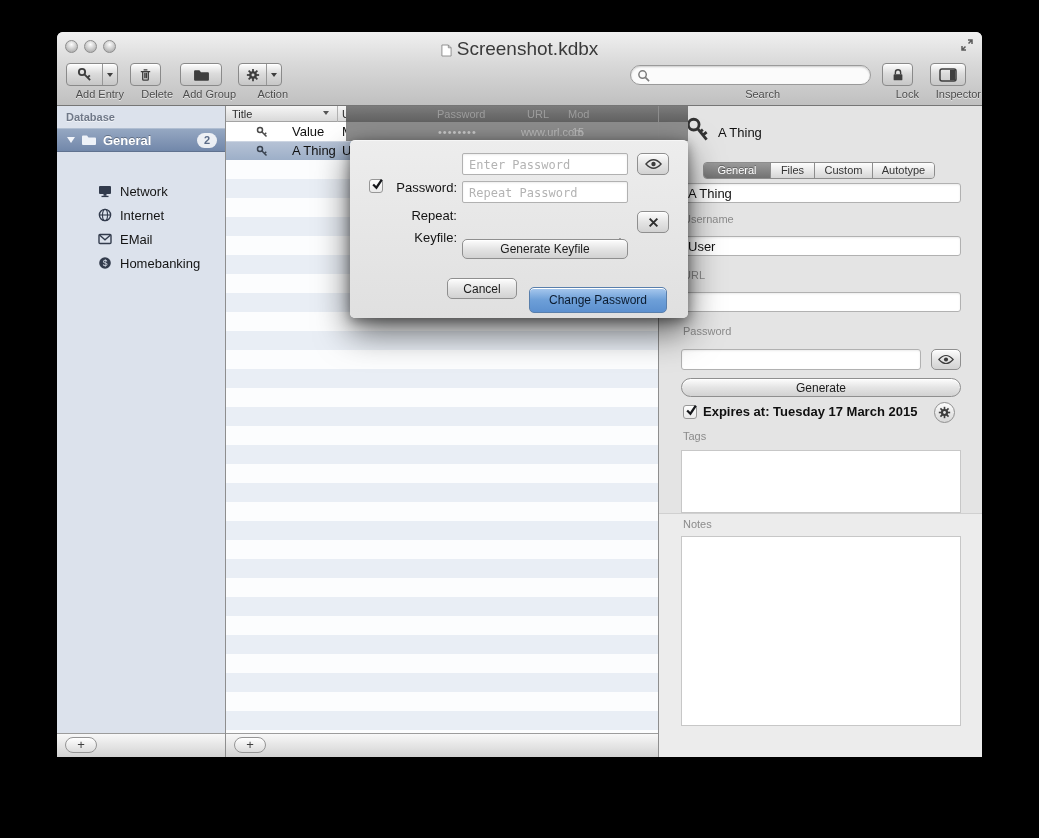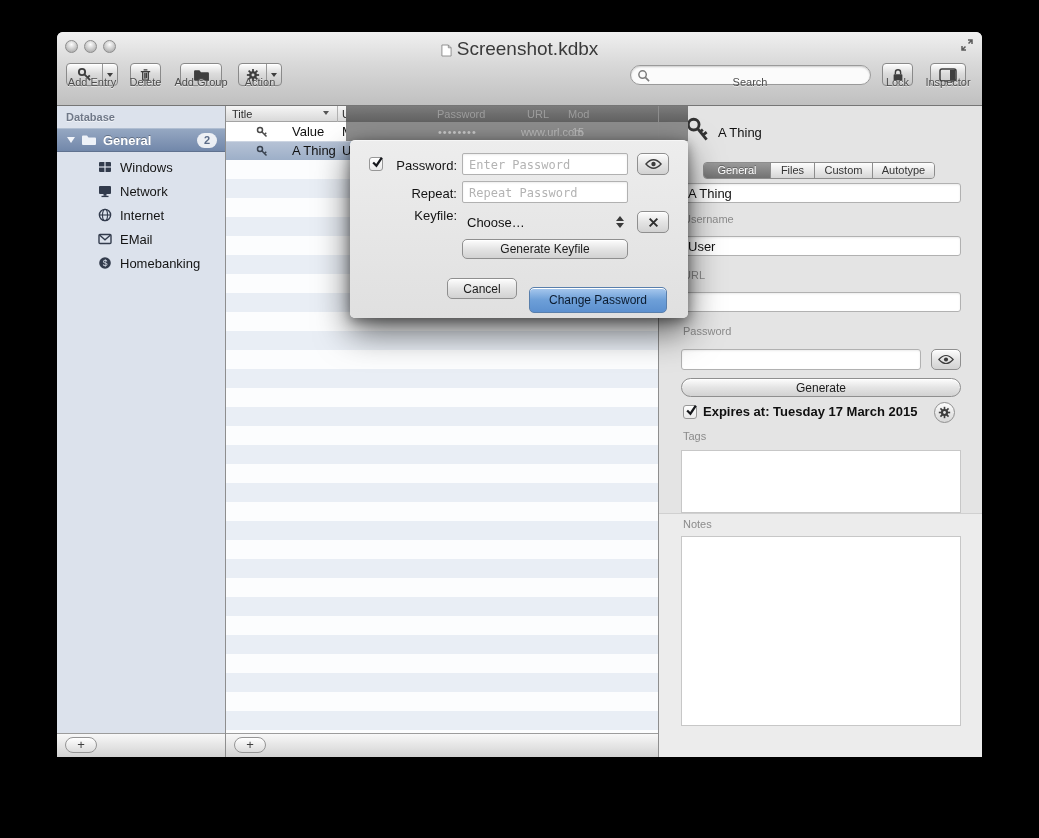--- a/index.html
+++ b/index.html
@@ -21,21 +21,21 @@
                font-size:19px; color:#3a3a3a; }
   .win-title svg { vertical-align:-2px; margin-right:5px; }
   .fs-icon { left:960px; top:38px; }
 
   
   .tbtn { top:63px; height:23px; border:1px solid #8a8a8a; border-radius:4px;
           background:linear-gradient(#fefefe,#dcdcdc 45%,#c7c7c7);
           box-shadow:inset 0 1px 0 rgba(255,255,255,.85); display:flex; align-items:center; }
   .seg { display:flex; align-items:center; justify-content:center; height:100%; }
   .seg + .seg { border-left:1px solid #979797; }
-  .tlabel { top:76px; height:13px; font-size:11px; color:#4d4d4d; text-align:center;
+  .tlabel { top:88px; height:13px; font-size:11px; color:#4d4d4d; text-align:right;
             text-shadow:0 1px 0 rgba(255,255,255,.6); }
   .dd-arrow { width:0; height:0; border-left:3.5px solid transparent;
               border-right:3.5px solid transparent; border-top:4.5px solid #3e3e3e; }
   .search-field { left:630px; top:65px; width:241px; height:20px; border-radius:10px;
                   background:#fbfbfb; border:1px solid #9a9a9a;
                   box-shadow:inset 0 1px 2px rgba(0,0,0,.2); display:flex; align-items:center;
                   padding:0 6px; }
   .search-field input { border:none; outline:none; background:transparent; flex:1;
                         font-size:12px; font-family:inherit; margin-left:4px; }
 
@@ -118,21 +118,21 @@
               border:1px solid #909090; background:linear-gradient(#fdfdfd,#d7d7d7);
               display:flex; align-items:center; justify-content:center; }
   .bigbox { position:absolute; background:#fff; border:1px solid #c7c7c7; resize:none;
             outline:none; font-family:inherit; font-size:13px; padding:4px; }
 
   
   .sheet { left:350px; top:140px; width:338px; height:178px; z-index:50;
            background:linear-gradient(#ededed,#e0e0e0); border-radius:5px;
            box-shadow:0 14px 34px rgba(0,0,0,.6), 0 3px 12px rgba(0,0,0,.4);
            border-top:1px solid #f6f6f6; }
-  .sheet .abs { position:absolute; }
+  .sheet .abs { position:absolute;margin-top:22px; }
   .sheet-label { left:20px; width:87px; text-align:right; font-size:13px; color:#141414; }
   .mono-ph::placeholder { color:#b3b3b3; font-family:"DejaVu Sans Mono", monospace; font-size:12px; }
   .stepper { display:flex; flex-direction:column; gap:2px; }
   .tri-up { width:0; height:0; border-left:4px solid transparent; border-right:4px solid transparent;
             border-bottom:5px solid #3a3a3a; }
   .tri-down { width:0; height:0; border-left:4px solid transparent; border-right:4px solid transparent;
               border-top:5px solid #3a3a3a; }
   .default-btn { background:linear-gradient(#a9c9ee,#6d9fd8 50%,#5c90cf); border-color:#597fac;
                  color:#0c1c30; }
 </style>
@@ -236,28 +236,20 @@
 
   <div class="abs group-row">
     <div class="disclosure"></div>
     <svg width="16" height="12" viewBox="0 0 16 12">
         <path d="M1 2.5 a1 1 0 0 1 1 -1 h4 l1.5 2 h6.5 a1 1 0 0 1 1 1 v5.5 a1 1 0 0 1 -1 1 h-12 a1 1 0 0 1 -1 -1 z" fill="#eef2f8"></path>
       </svg>
     <span class="group-label">General</span>
     <span class="badge">2</span>
   </div>
 
-  <div class="abs side-item" style="top:155px">
-    <svg width="14" height="14" viewBox="0 0 14 14">
-        <rect x="1" y="2" width="12" height="10" rx="1" fill="#323b4c"></rect>
-        <line x1="7" y1="2" x2="7" y2="12" stroke="#dce2ec" stroke-width="1.2"></line>
-        <line x1="1" y1="7" x2="13" y2="7" stroke="#dce2ec" stroke-width="1.2"></line>
-      </svg>
-    <span>Windows</span>
-  </div>
   <div class="abs side-item" style="top:179px">
     <svg width="14" height="14" viewBox="0 0 14 14">
         <rect x="1" y="2" width="12" height="8" rx="1" fill="#323b4c"></rect>
         <rect x="5.5" y="10" width="3" height="1.8" fill="#323b4c"></rect>
         <rect x="3.5" y="11.8" width="7" height="1.3" fill="#323b4c"></rect>
       </svg>
     <span>Network</span>
   </div>
   <div class="abs side-item" style="top:203px">
     <svg width="14" height="14" viewBox="0 0 14 14">

